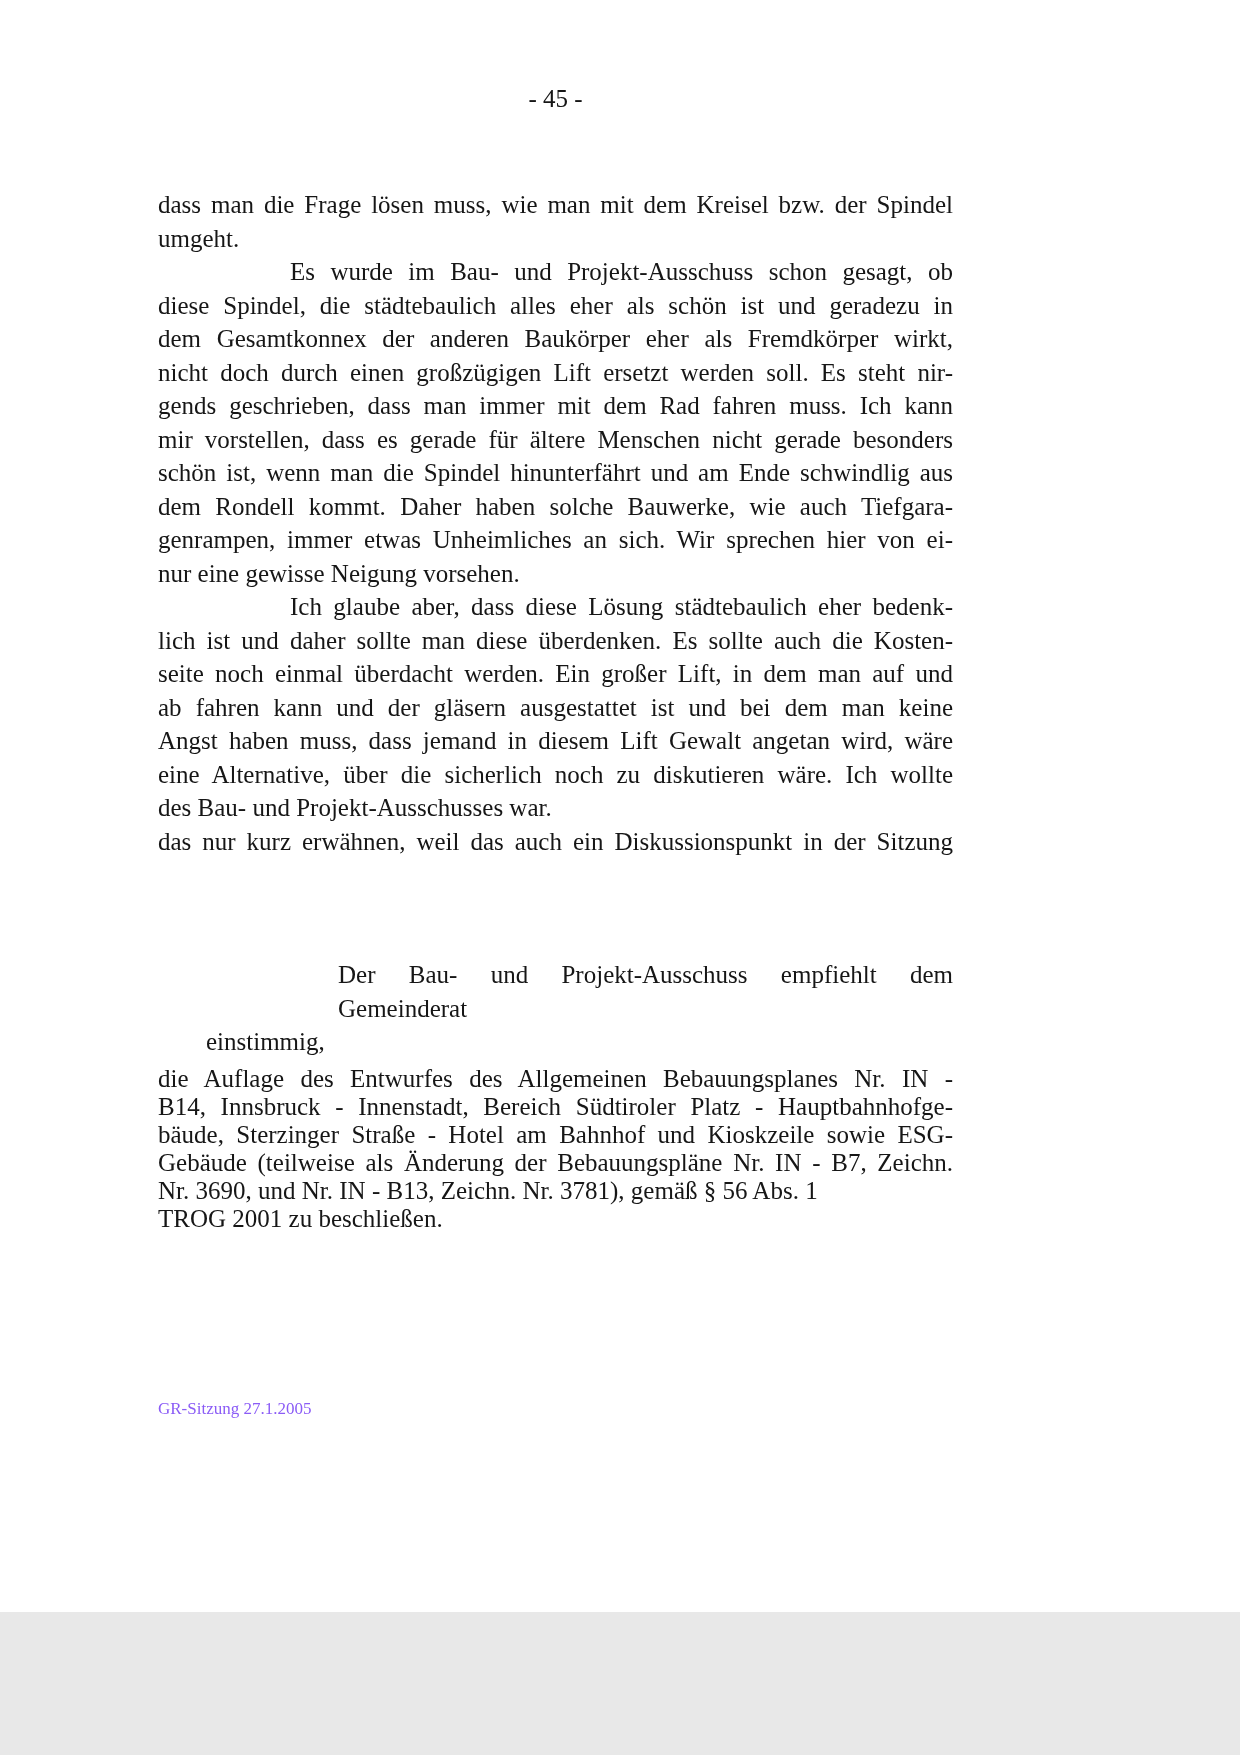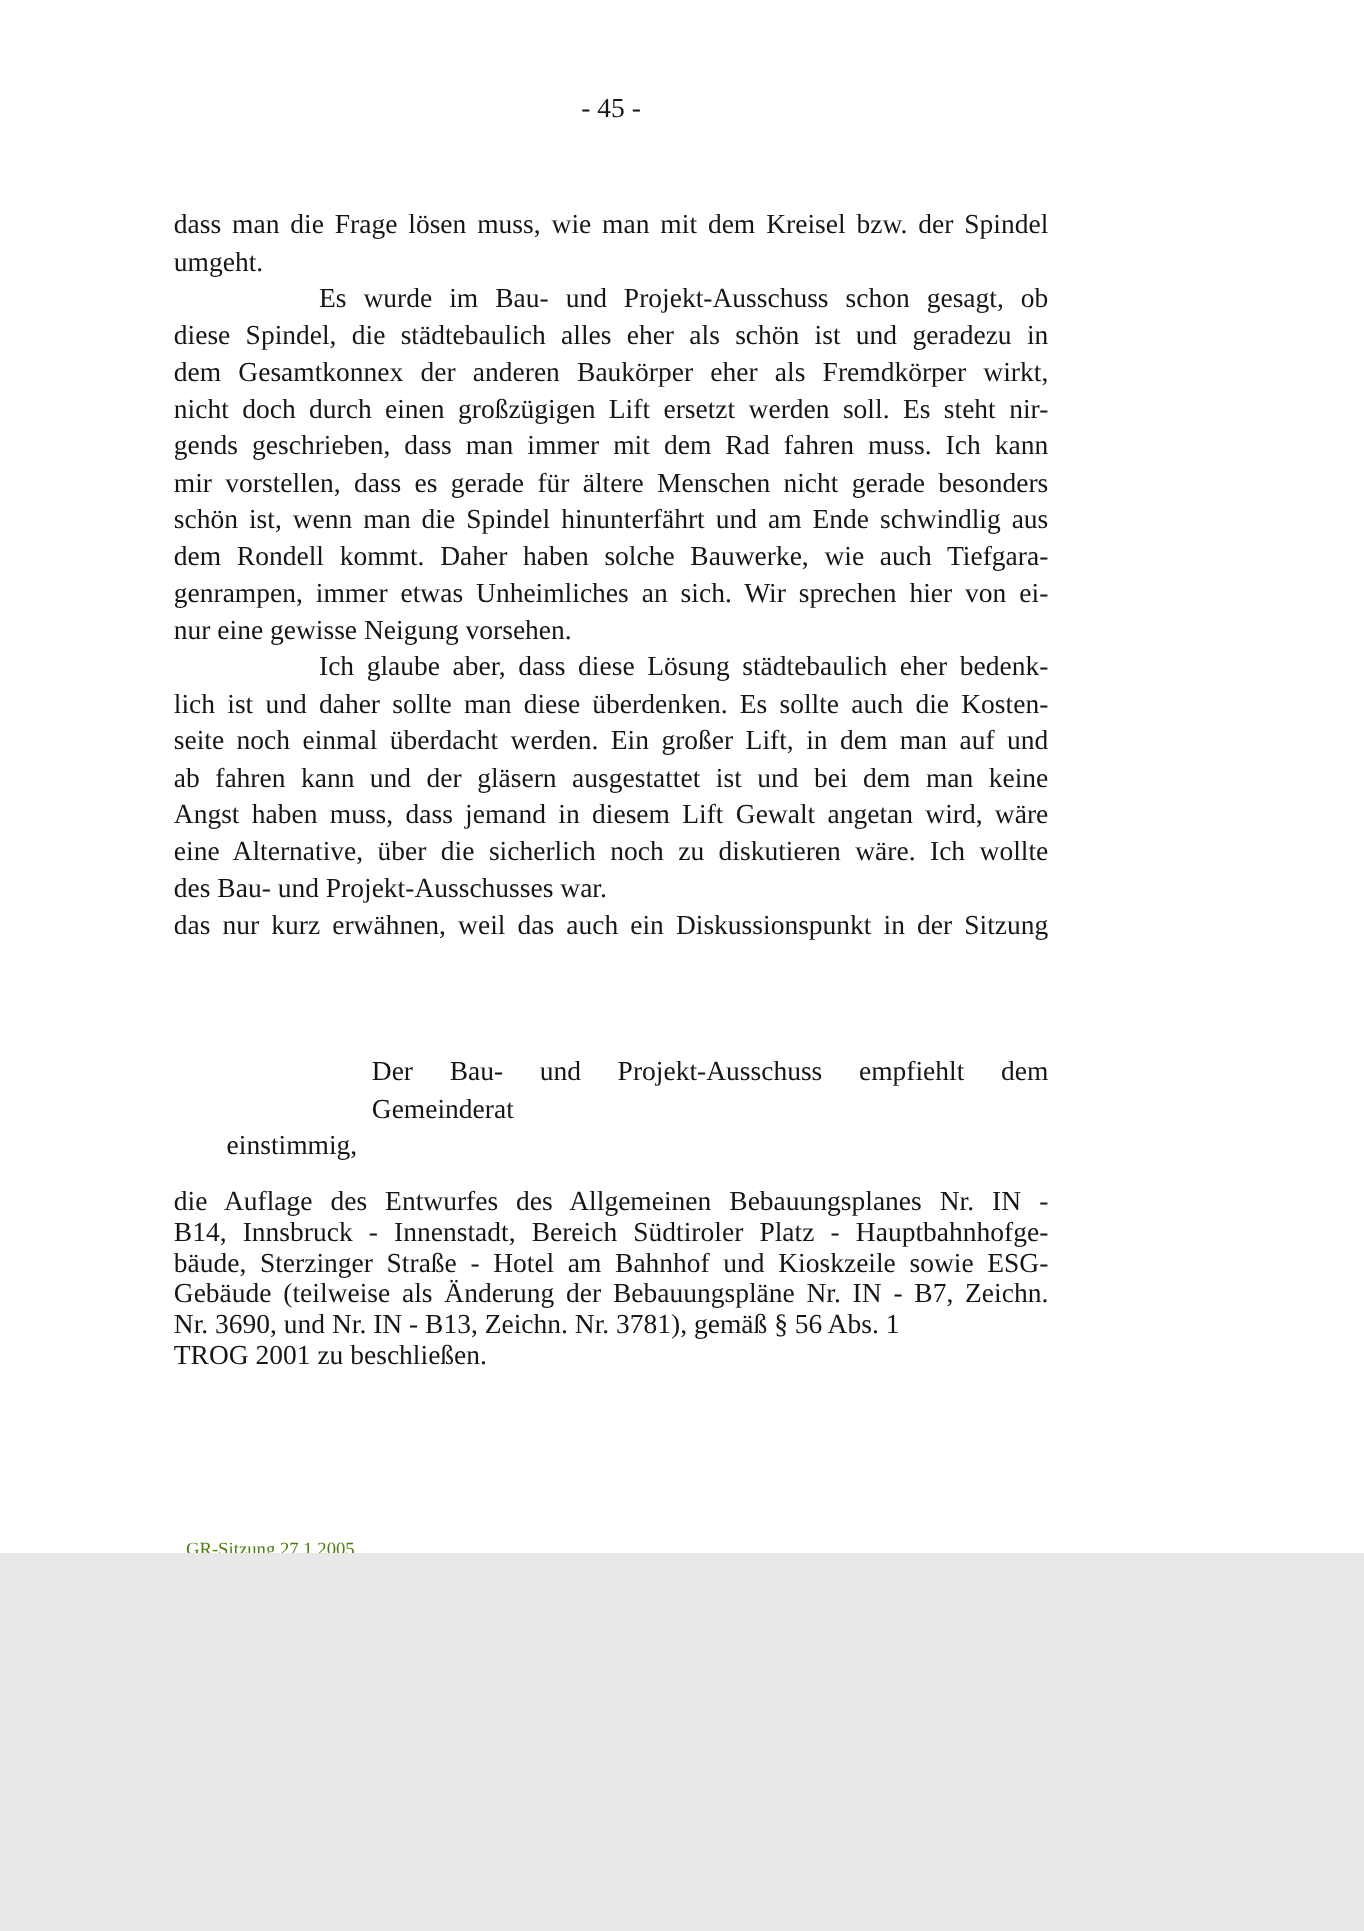--- a/index.html
+++ b/index.html
@@ -3,21 +3,21 @@
 <meta charset="utf-8">
 <style>
   html, body {
     margin: 0;
     padding: 0;
     background: #e8e8e8;
   }
   .page {
     position: relative;
     width: 1240px;
-    height: 1412px;
+    height: 1612px;
     background: #ffffff;
     font-family: "Liberation Serif", "DejaVu Serif", serif;
     color: #161616;
     overflow: hidden;
   }
   .pagenum {
     position: absolute;
     top: 82px;
     left: 158px;
     width: 795px;
@@ -40,30 +40,30 @@
     white-space: normal;
   }
   .line.endline {
     text-align-last: left;
   }
   .line.indent {
     padding-left: 132px;
   }
   .para-resolution-intro { margin-top: 100px; margin-left: 48px; }
   .para-resolution-text {
-    margin-top: 20px;
+    margin-top: 6px;
     line-height: 28px;
   }
   .footer {
     position: absolute;
-    left: 169px;
+    left: 158px;
     top: 1398px;
     font-size: 17px;
     line-height: 22px;
-    color: #4d7c0f;
+    color: #8b5cf6;
   }
 </style>
 </head>
 <body>
 
 <div class="page">
 
   <div class="pagenum">- 45 -</div>
 
   <div class="doc-body">

